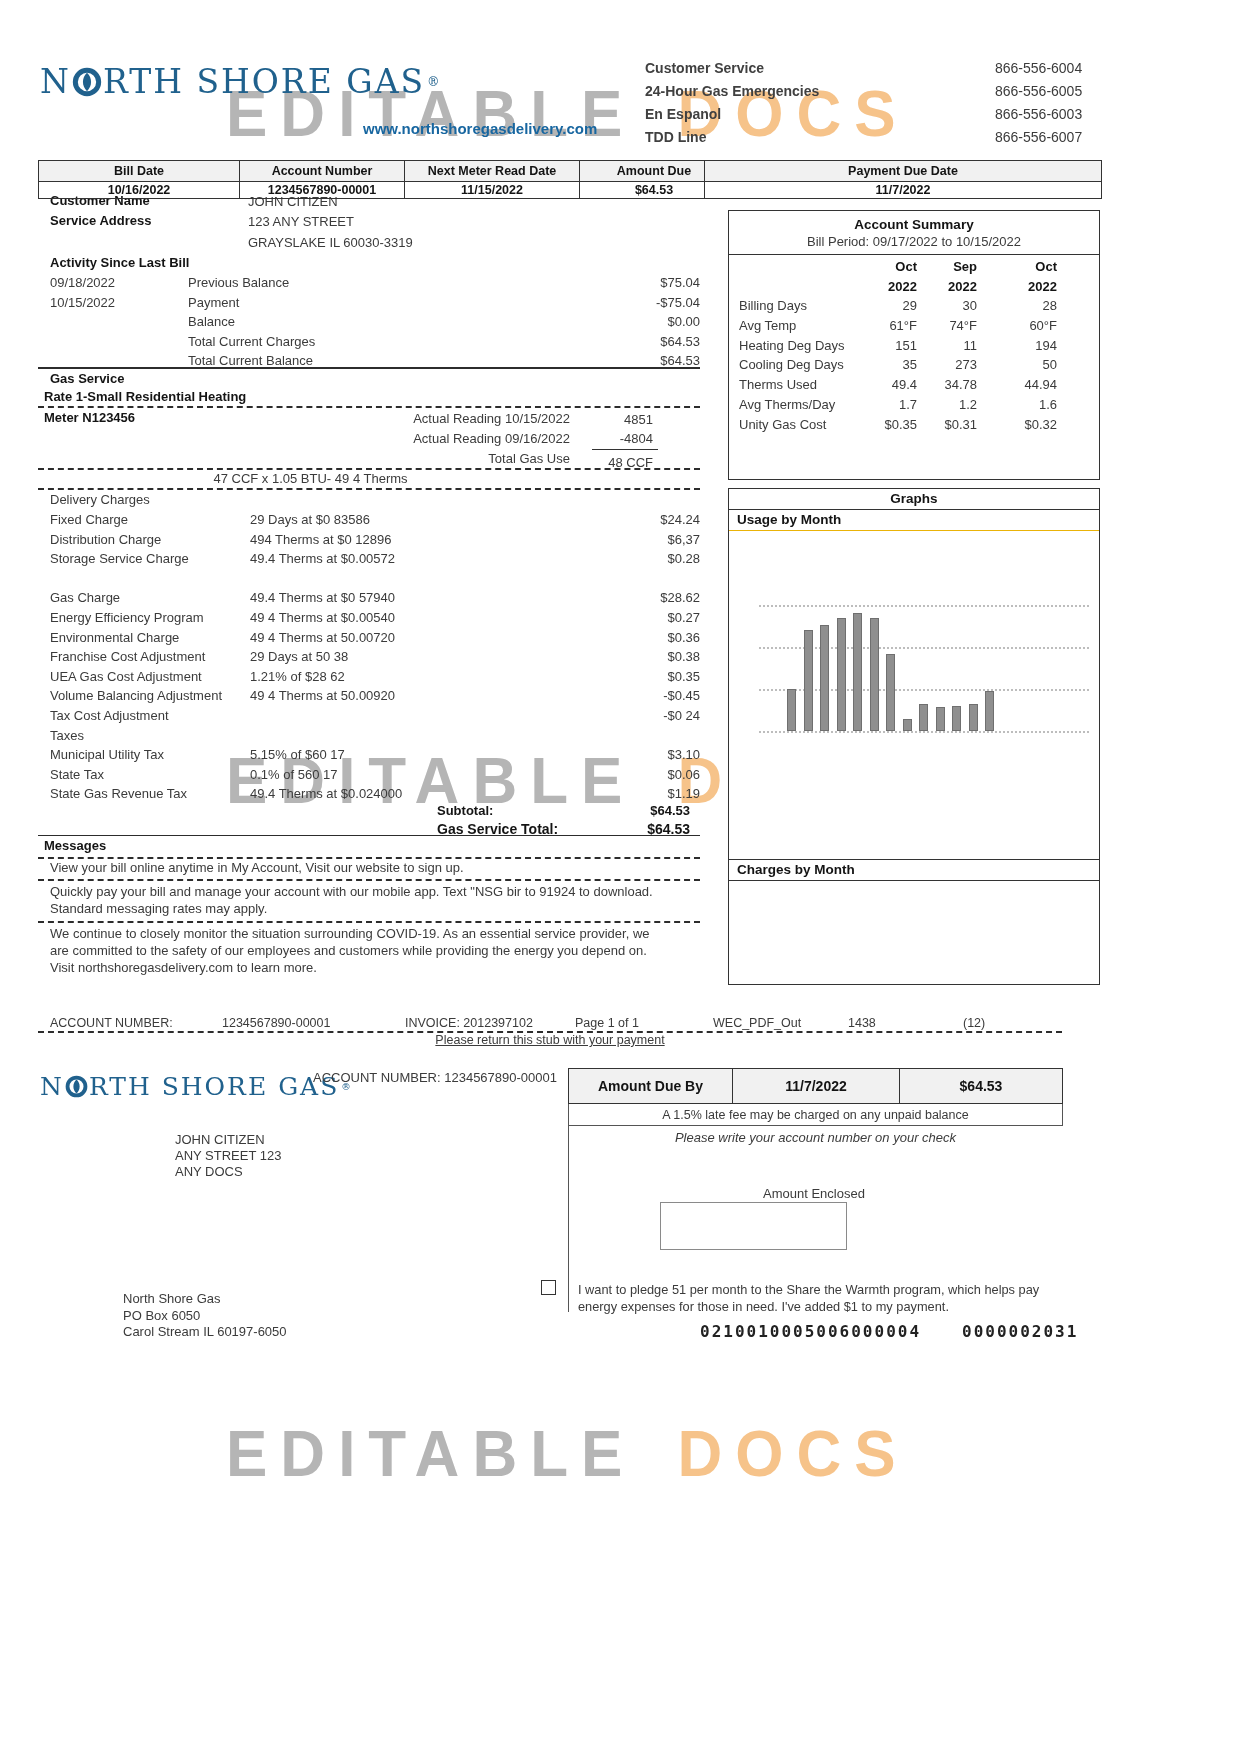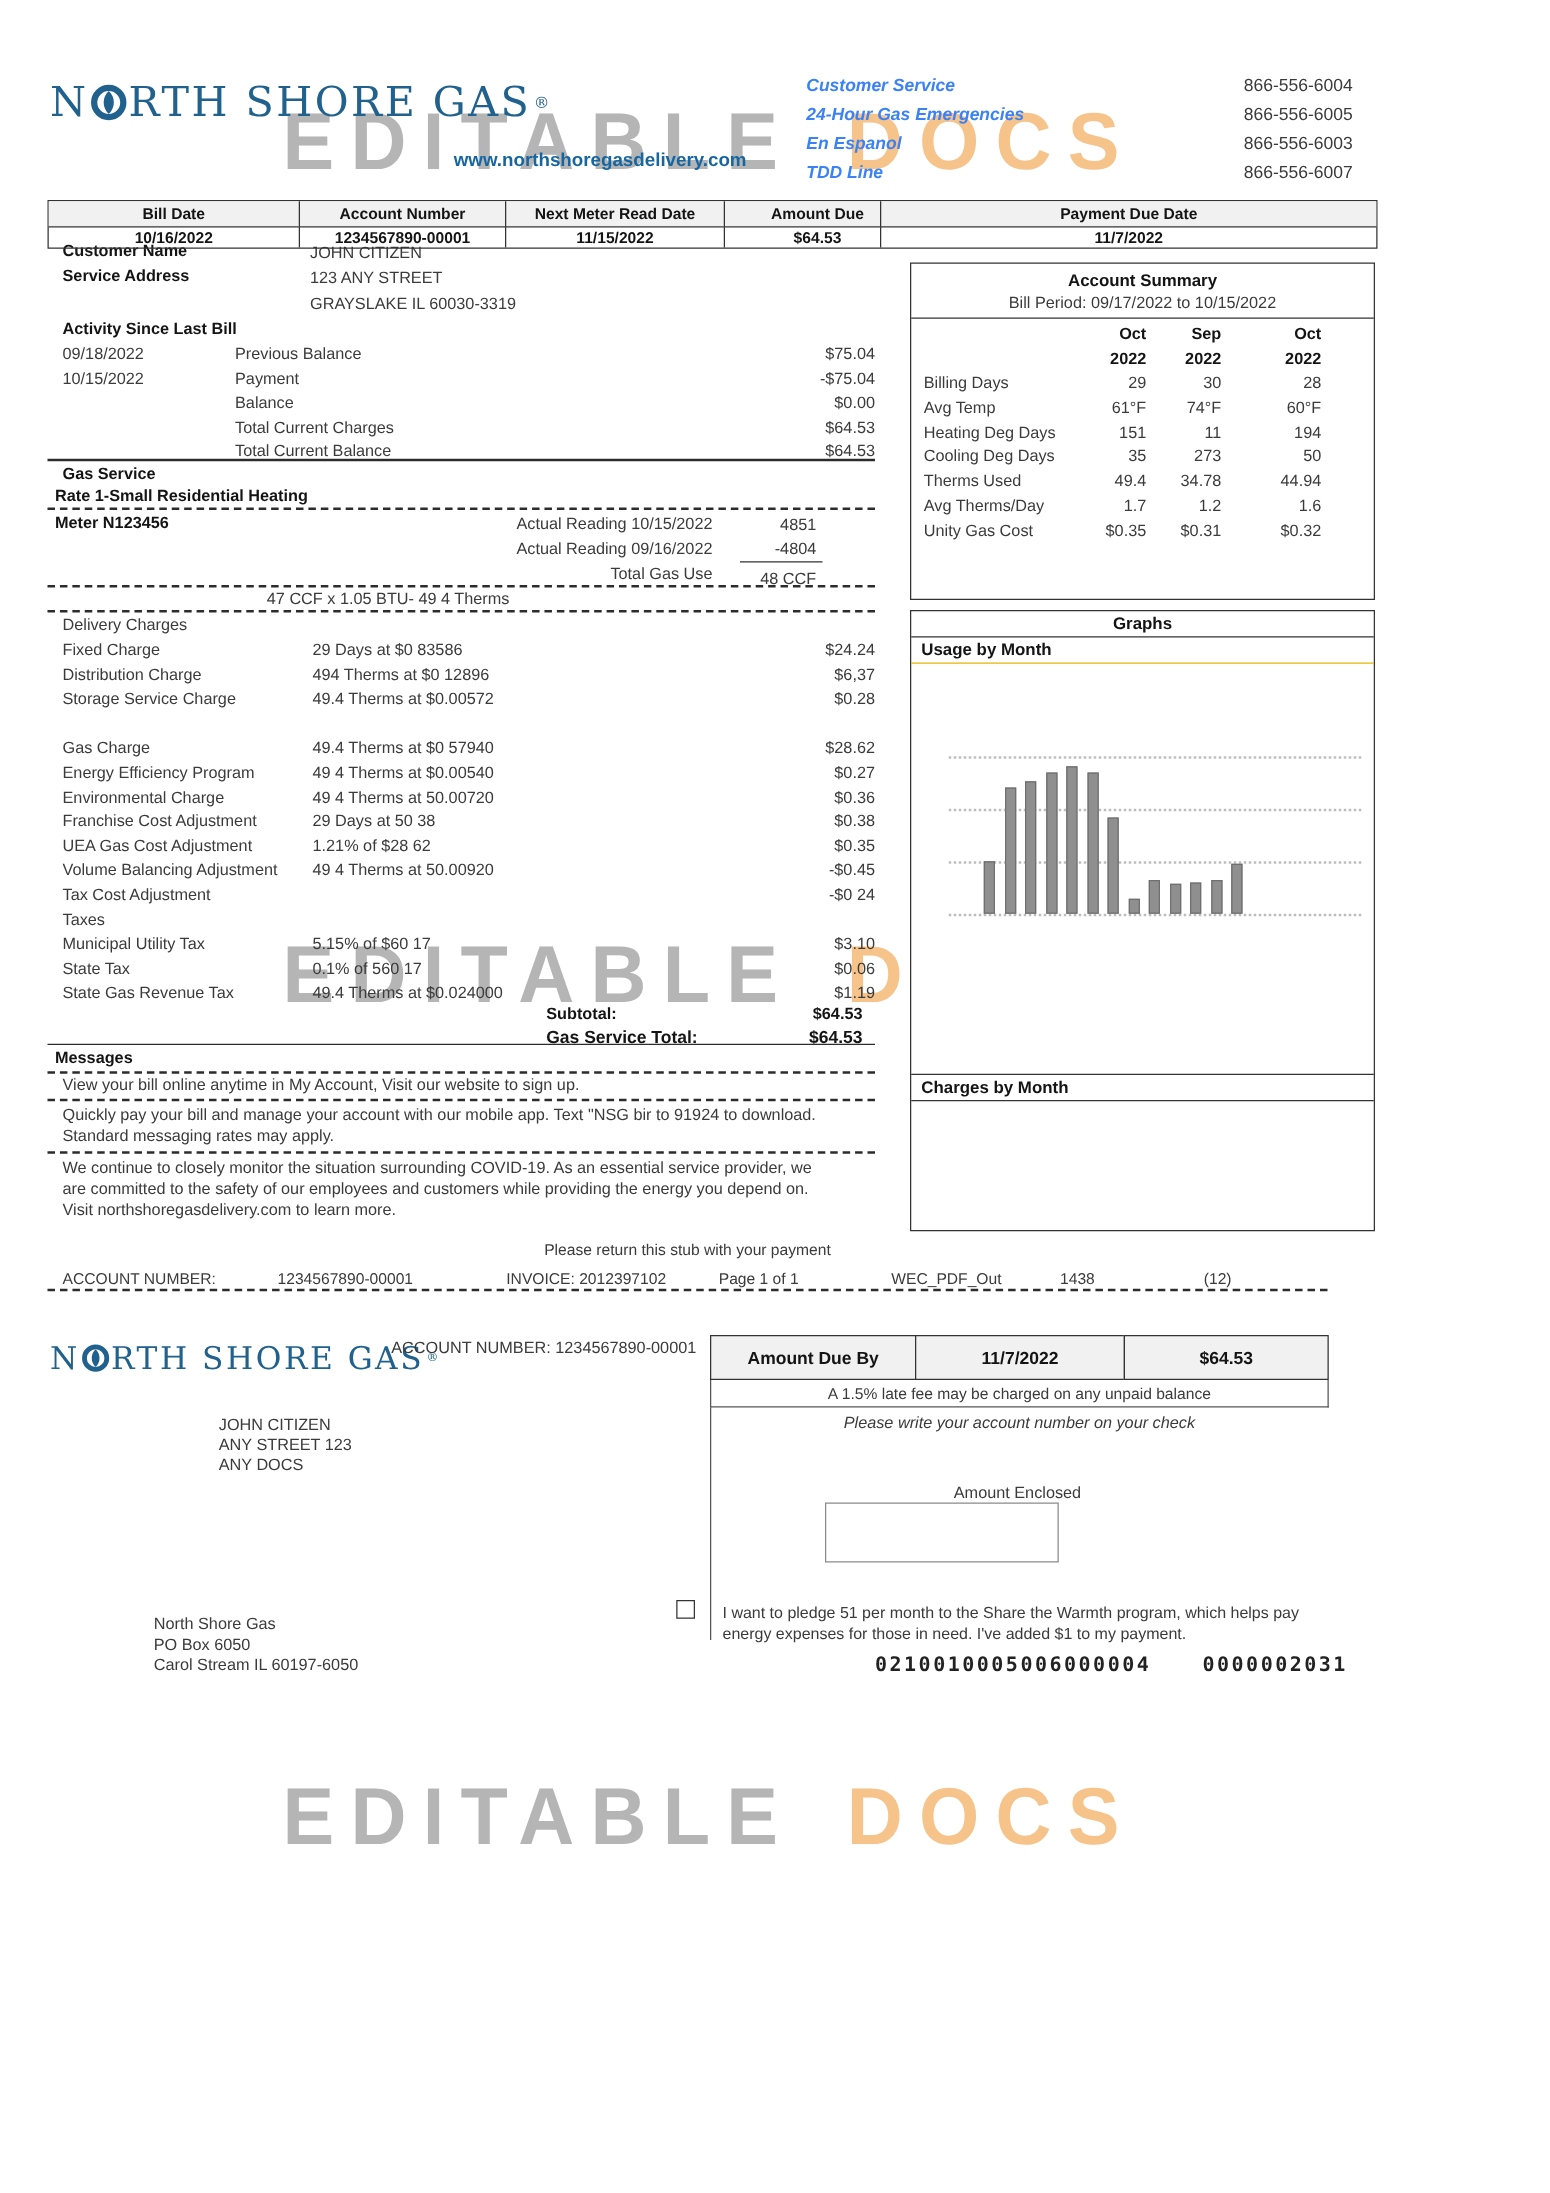--- a/index.html
+++ b/index.html
@@ -19,21 +19,21 @@
 
   
   .logo{display:flex;align-items:center;color:#20618d;font-family:"DejaVu Serif",serif;
         letter-spacing:2px;font-weight:500;}
   .logo-lg{font-size:33px;} .logo-sm{font-size:25px;}
   .logo svg{margin:0 1px;}
   .logo sup{font-size:0.38em;vertical-align:super;margin-left:2px;}
 
   
   .ct-row{display:flex;height:23px;font-size:14px;}
-  .ct-label{flex:1;font-weight:bold;color:#3b82f6;font-style:italic;}
+  .ct-label{flex:1;font-weight:bold;color:#404040;}
   .ct-phone{width:110px;}
 
   
   #bill-table{left:38px;top:160px;width:1062px;border:1px solid #333;z-index:1;}
   .bt-row{display:flex;}
   .bt-h{background:#f1f1f1;}
   .bt-h .bt-cell{height:20px;line-height:20px;font-weight:bold;}
   .bt-v .bt-cell{height:17px;line-height:16px;font-weight:bold;border-top:1px solid #333;}
   .bt-cell{font-size:12.5px;text-align:center;color:#141414;box-sizing:border-box;border-left:1px solid #333;}
   .bt-row span.bt-cell:nth-of-type(1){width:200px;border-left:none;}
@@ -413,21 +413,21 @@
     </div>
 
     <div class="abs fs12" style="left:50px;top:1016px;">ACCOUNT NUMBER:</div>
     <div class="abs fs12" style="left:222px;top:1016px;">1234567890-00001</div>
     <div class="abs fs12" style="left:405px;top:1016px;">INVOICE: 2012397102</div>
     <div class="abs fs12" style="left:575px;top:1016px;">Page 1 of 1</div>
     <div class="abs fs12" style="left:713px;top:1016px;">WEC_PDF_Out</div>
     <div class="abs fs12" style="left:848px;top:1016px;">1438</div>
     <div class="abs fs12" style="left:963px;top:1016px;">(12)</div>
     <div class="abs sep-dash" style="left:38px;top:1031px;width:1024px;"></div>
-    <div class="abs fs12 ctr" style="left:38px;top:993px;width:1024px;">Please return this stub with your payment</div>
+    <div class="abs fs12 ctr" style="left:38px;top:1033px;width:1024px;text-decoration:underline;">Please return this stub with your payment</div>
 
     <div class="abs logo logo-sm" style="left:40px;top:1072px;">
       <span>N</span>
       <svg width="23" height="23" viewBox="0 0 36 36">
         <circle cx="18" cy="18" r="14" fill="none" stroke="#20618d" stroke-width="6"></circle>
         <path d="M18 7 C 24.5 13, 24.5 23, 18 29 C 11.5 23, 11.5 13, 18 7 Z" fill="#20618d"></path>
       </svg>
       <span>RTH SHORE GAS</span>
       <sup>®</sup>
     </div>

